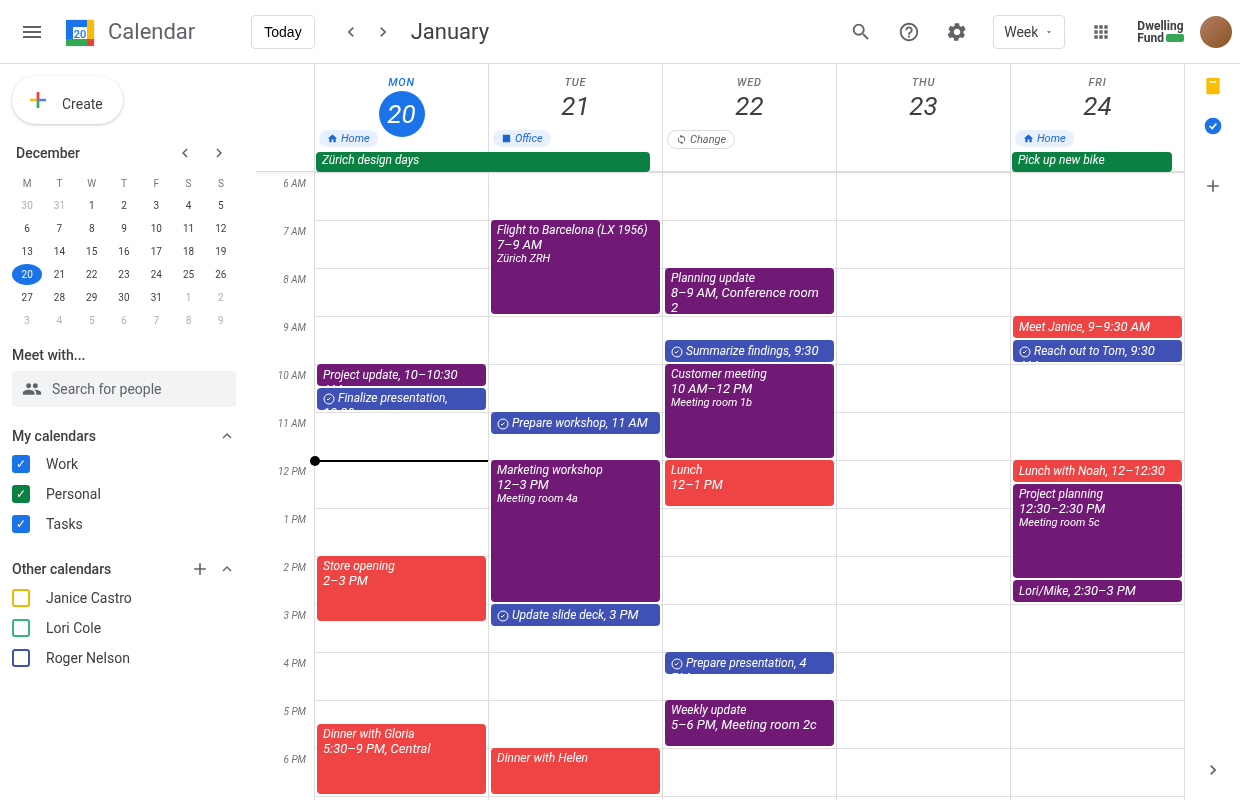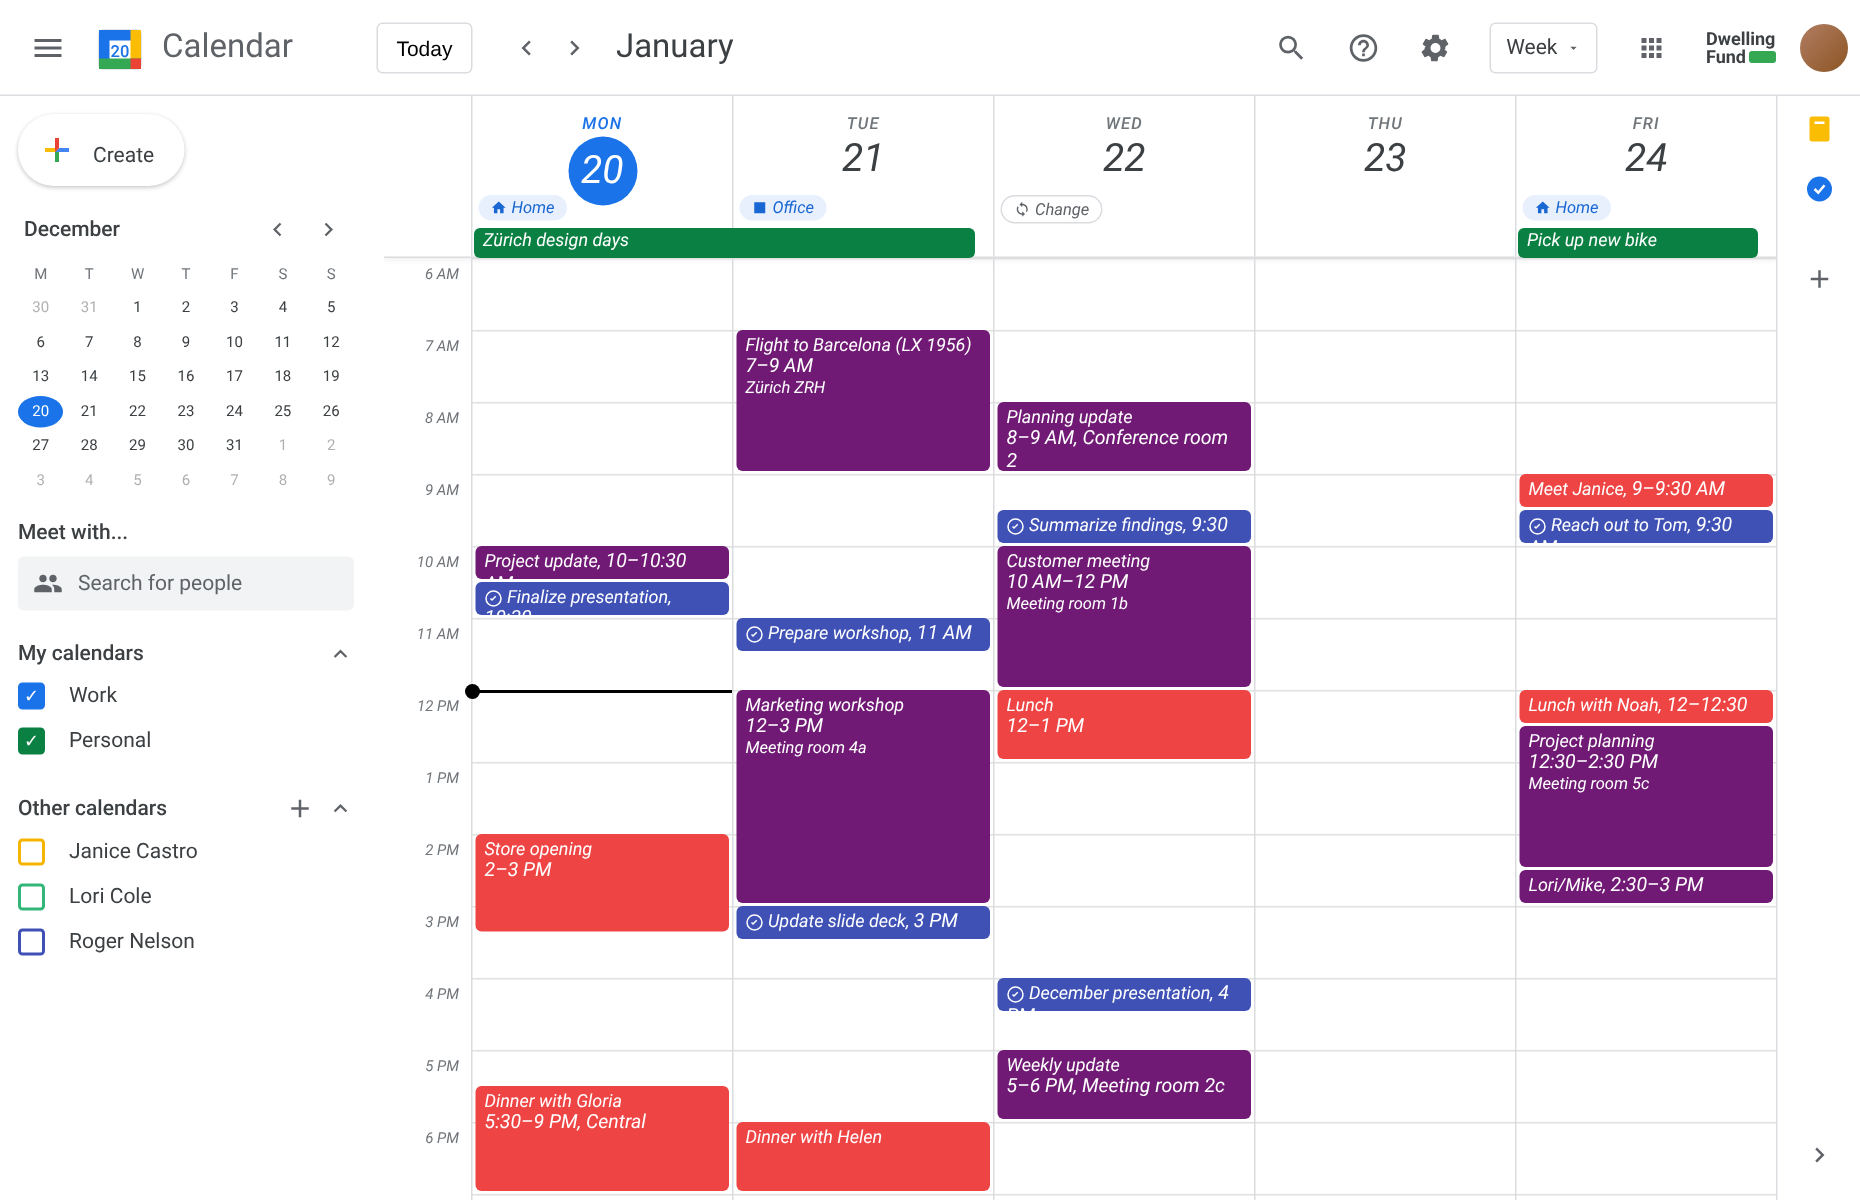--- a/index.html
+++ b/index.html
@@ -244,20 +244,24 @@
       </div>
       <div id="my-calendars">
           <div class="cal-item">
             <div class="checkbox checked" style="color: rgb(26, 115, 232); border-color: rgb(26, 115, 232);"></div>
             <span>Work</span>
           </div>
           <div class="cal-item">
             <div class="checkbox checked" style="color: rgb(11, 128, 67); border-color: rgb(11, 128, 67);"></div>
             <span>Personal</span>
           </div>
+          <div class="cal-item">
+            <div class="checkbox checked" style="color: rgb(26, 115, 232); border-color: rgb(26, 115, 232);"></div>
+            <span>Tasks</span>
+          </div>
         </div>
     </div>
 
     <div class="cal-section">
       <div class="cal-section-header">
         <span class="cal-section-title">Other calendars</span>
         <div style="display:flex;gap:8px;align-items:center;">
           <svg width="20" height="20" viewBox="0 0 24 24">
               <path fill="#5f6368" d="M19 13h-6v6h-2v-6H5v-2h6V5h2v6h6v2z"></path>
             </svg>
@@ -416,21 +420,21 @@
                 <div class="time">10 AM–12 PM</div>
                 <div class="loc">Meeting room 1b</div>
               </div>
               <div class="event green" style="top: 288px; height: 46px;">
                 <div class="title">Lunch</div>
                 <div class="time">12–1 PM</div>
               </div>
               <div class="event purple" style="top: 480px; height: 22px;"><svg class="check-icon" viewBox="0 0 24 24">
                   <circle cx="12" cy="12" r="10" fill="none" stroke="#fff" stroke-width="2"></circle>
                   <path d="M8 12l2 2 5-5" stroke="#fff" stroke-width="2" fill="none"></path>
-                </svg><span class="title">December presentation,</span> <span class="time">4 PM</span></div>
+                </svg><span class="title">Prepare presentation,</span> <span class="time">4 PM</span></div>
               <div class="event blue" style="top: 528px; height: 46px;">
                 <div class="title">Weekly update</div>
                 <div class="time">5–6 PM, Meeting room 2c</div>
               </div>
             </div>
             <div class="day-col"></div>
             <div class="day-col">
               <div class="event green" style="top: 144px; height: 22px;"><span class="title">Meet Janice,</span> <span class="time">9–9:30 AM</span></div>
               <div class="event purple" style="top: 168px; height: 22px;"><svg class="check-icon" viewBox="0 0 24 24">
                   <circle cx="12" cy="12" r="10" fill="none" stroke="#fff" stroke-width="2"></circle>

